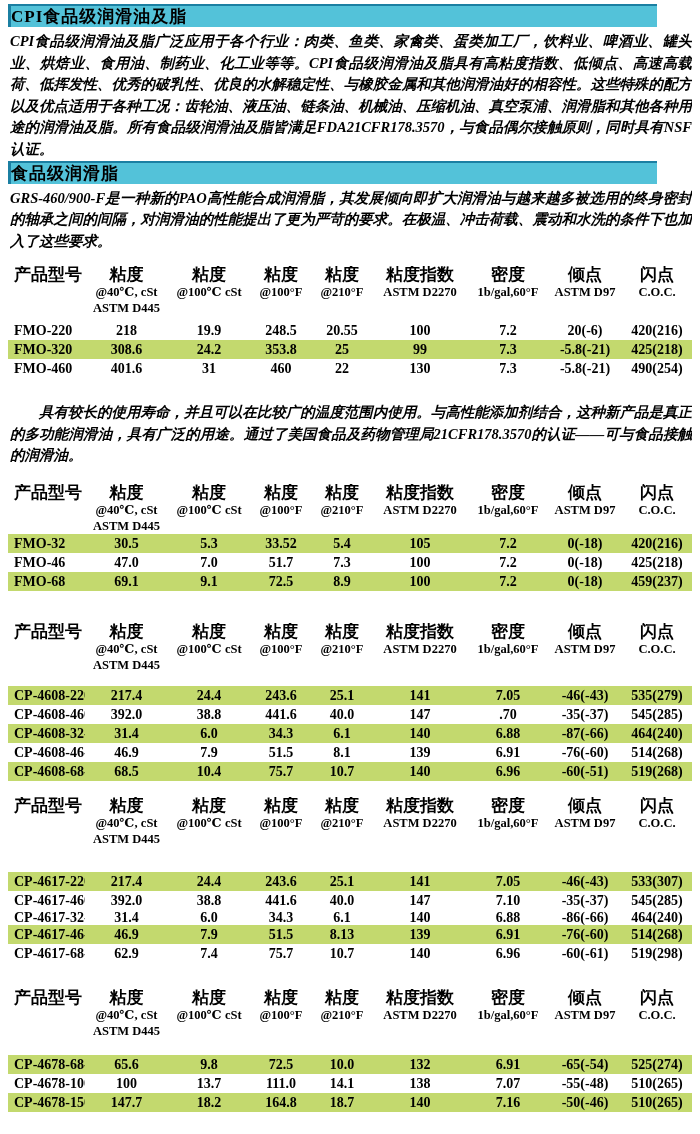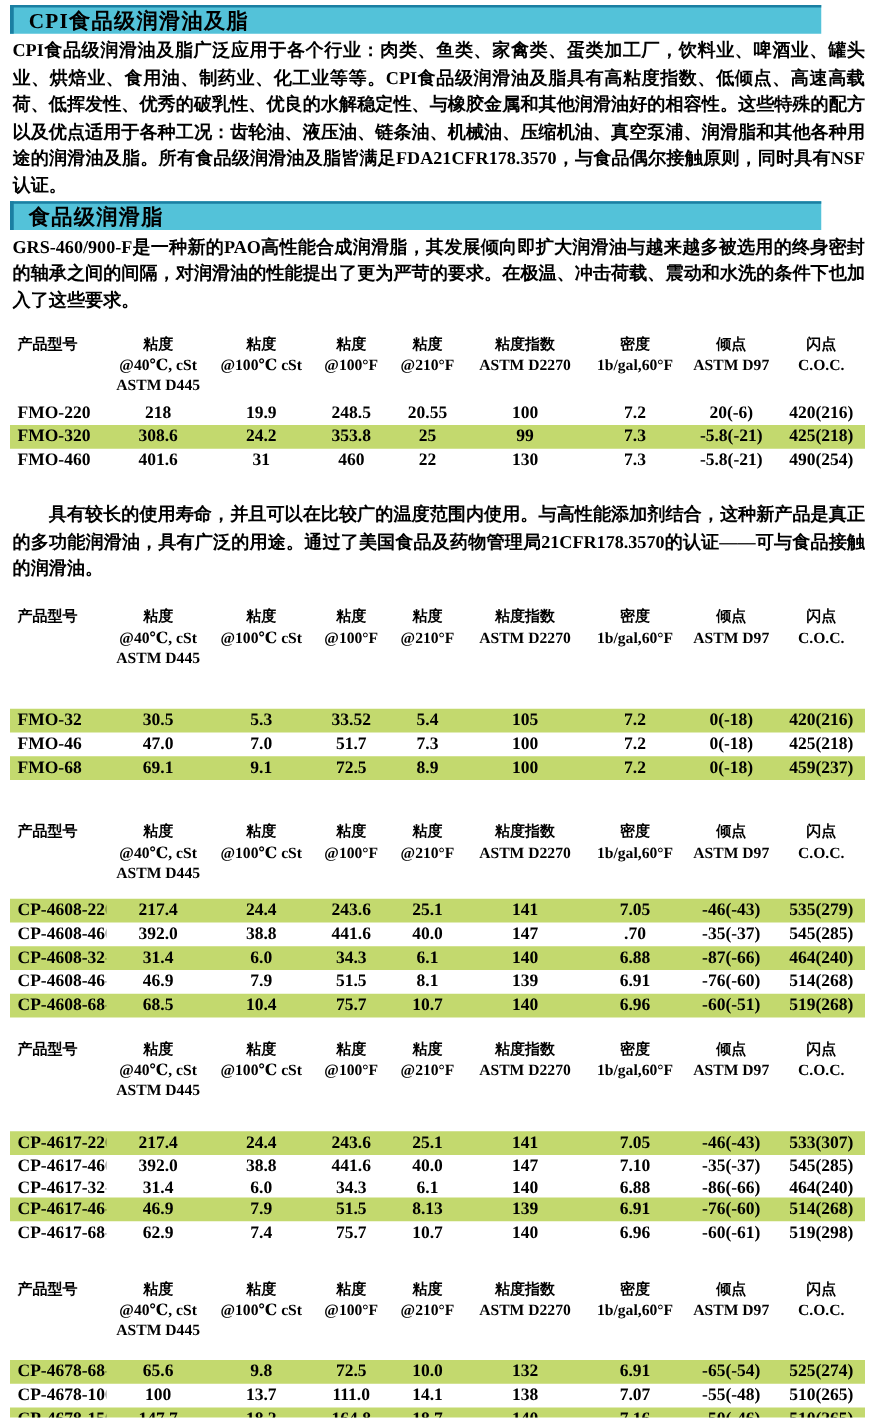--- a/index.html
+++ b/index.html
@@ -13,52 +13,52 @@
   body{
     width:700px;height:1134px;overflow:hidden;
     font-family:"Liberation Serif","DejaVu Serif",serif;
     font-weight:bold;color:var(--ink);
   }
   .bar{
     margin-left:8px;margin-right:43px;height:23px;
     background:var(--bar-bg);
     border-top:2px solid var(--bar-edge);
     border-left:3px solid var(--bar-edge);
-    font-size:17px;line-height:21px;padding-left:12px;
+    font-size:17px;line-height:21px;
     letter-spacing:1px;
   }
   .bar1{margin-top:4px;}
   .bar2{margin-top:0;}
   .para{
     margin:4px 8px 0 10px;
     font-size:14.5px;line-height:21.6px;
-    text-align:justify;overflow:hidden;
+    text-align:justify;overflow:hidden;font-style:italic;
   }
   .p1{height:130px;}
   .p2{height:64px;line-height:21.3px;}
   .p3{height:68px;margin-top:24px;text-indent:2em;}
   .table-section{margin-left:8px;width:684px;}
   .t-grid{
     display:grid;
     grid-template-columns:77px 83px 82px 62px 60px 96px 80px 74px 70px;
     width:684px;
   }
-  .th1{font-size:12px;line-height:18px;height:18px;margin-top:14px;}
+  .th1{font-size:17px;line-height:18px;height:18px;margin-top:14px;}
   .th2,.th3{font-size:12.5px;line-height:16px;height:16px;}
   .t-head{height:50px;}
   .t-cell{text-align:center;white-space:nowrap;overflow:hidden;}
   .t-cell.c0{text-align:left;padding-left:6px;}
   .t-row{height:19px;line-height:19px;font-size:14px;}
   .t-row.compact{height:15px;line-height:15px;}
   .t-row.hl{background:var(--hl);}
   
   .sec-t1 .t-head{margin-top:2px;}
   .sec-t1 .t-body{margin-top:5px;}
   .sec-t2 .t-head{margin-top:8px;}
-  .sec-t2 .t-body{margin-top:33px;}
+  .sec-t2 .t-body{margin-top:0;}
   .sec-t3 .t-head{margin-top:32px;}
   .sec-t3 .t-body{margin-top:13px;}
   .sec-t4 .t-head{margin-top:16px;}
   .sec-t4 .t-body{margin-top:25px;}
   .sec-t5 .t-head{margin-top:26px;}
   .sec-t5 .t-body{margin-top:16px;}
 </style>
 </head>
 <body>
 

